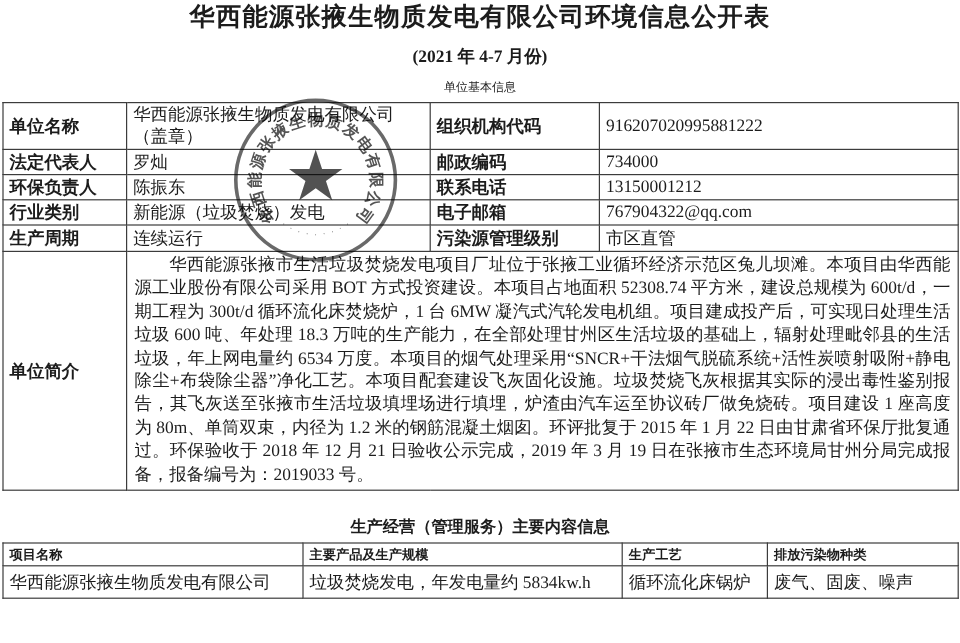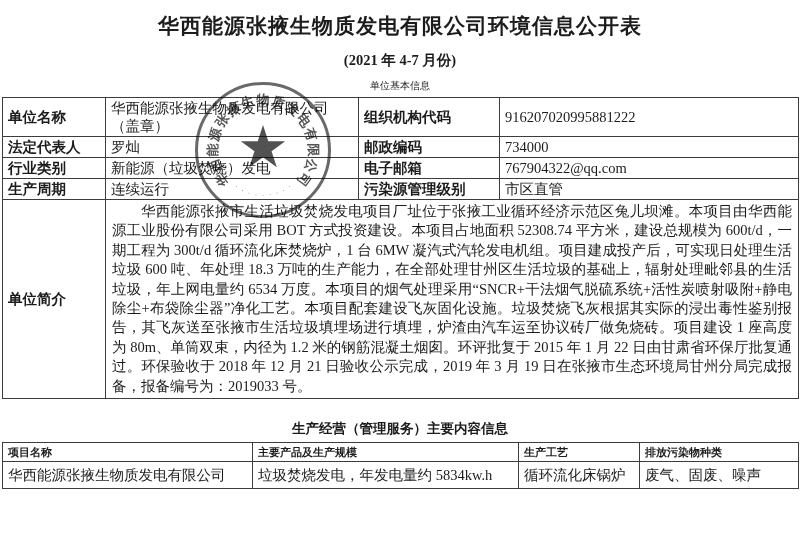--- a/index.html
+++ b/index.html
@@ -2,21 +2,21 @@
 <html><head>
 <meta charset="utf-8">
 <style>
   html,body { margin:0; padding:0; }
   body {
     width:800px; height:536px; position:relative; overflow:hidden;
     background:#ffffff; color:#1c1c1c;
     font-family:"Liberation Serif","DejaVu Serif",serif;
   }
   .title {
-    padding-top:12px; text-align:center; font-size:21px; font-weight:bold;
+    text-align:center; font-size:21px; font-weight:bold;
     letter-spacing:1px; line-height:28px;
   }
   .subtitle {
     margin-top:11px; text-align:center; font-size:14.5px; font-weight:600; line-height:18px;
   }
   .sec-heading {
     margin-top:8px; text-align:center; font-size:10px; font-weight:400; line-height:17px;
   }
   .sec-heading2 {
     margin-top:21px; text-align:center; font-size:13.5px; font-weight:600; line-height:17px;
@@ -88,20 +88,26 @@
     <td class="lbl">组织机构代码</td>
     <td>916207020995881222</td>
   </tr>
   <tr>
     <td class="lbl">法定代表人</td>
     <td>罗灿</td>
     <td class="lbl">邮政编码</td>
     <td>734000</td>
   </tr>
   <tr>
+    <td class="lbl">环保负责人</td>
+    <td>陈振东</td>
+    <td class="lbl">联系电话</td>
+    <td>13150001212</td>
+  </tr>
+  <tr>
     <td class="lbl">行业类别</td>
     <td>新能源（垃圾焚烧）发电</td>
     <td class="lbl">电子邮箱</td>
     <td>767904322@qq.com</td>
   </tr>
   <tr>
     <td class="lbl">生产周期</td>
     <td>连续运行</td>
     <td class="lbl">污染源管理级别</td>
     <td>市区直管</td>

